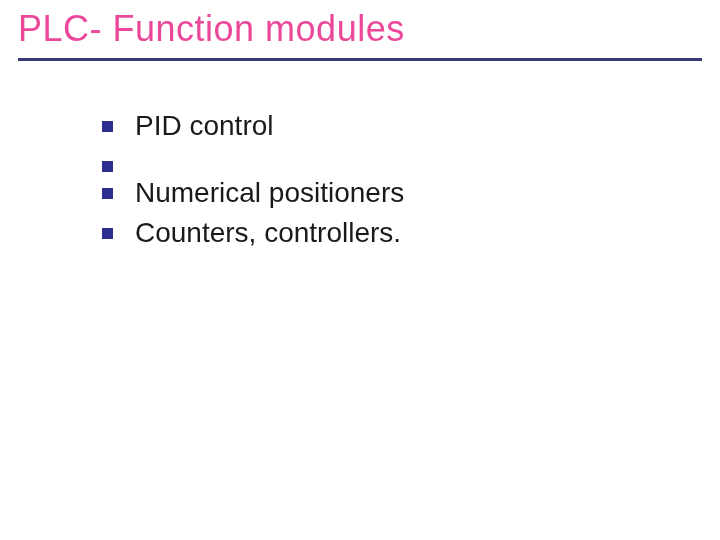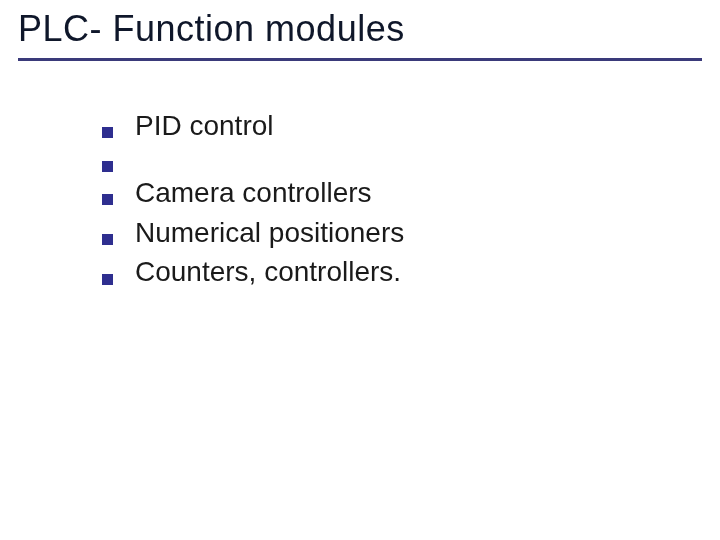--- a/index.html
+++ b/index.html
@@ -11,36 +11,36 @@
     }
     .slide {
       width: 720px;
       height: 540px;
       padding: 8px 18px 0 18px;
       position: relative;
     }
     .title {
       font-size: 36px;
       letter-spacing: 0.5px;
-      color: #0f172a;
+      color: #ec4899;
       padding-bottom: 6px;
     }
     .title-underline {
       height: 3px;
       background: #3a3a7a;
       width: 100%;
       margin-top: 2px;
     }
     .content {
       margin-top: 46px;
       margin-left: 84px;
     }
     .item {
       display: flex;
-      align-items: center;
+      align-items: flex-start;
       margin-bottom: 2px;
     }
     .bullet {
       width: 11px;
       height: 11px;
       background: #2e2e8f;
       margin-top: 14px;
       margin-right: 22px;
       flex-shrink: 0;
     }
@@ -60,24 +60,20 @@
   <div class="content">
     <div class="item">
       <div class="bullet"></div>
       <div class="item-text">PID control</div>
     </div>
     <div class="item">
       <div class="bullet"></div>
     </div>
     <div class="item">
       <div class="bullet"></div>
-      <div class="item-text">Camera controllers</div>
-    </div>
-    <div class="item">
-      <div class="bullet"></div>
       <div class="item-text">Numerical positioners</div>
     </div>
     <div class="item">
       <div class="bullet"></div>
       <div class="item-text">Counters, controllers.</div>
     </div>
   </div>
 </div>
 
 </body></html>

